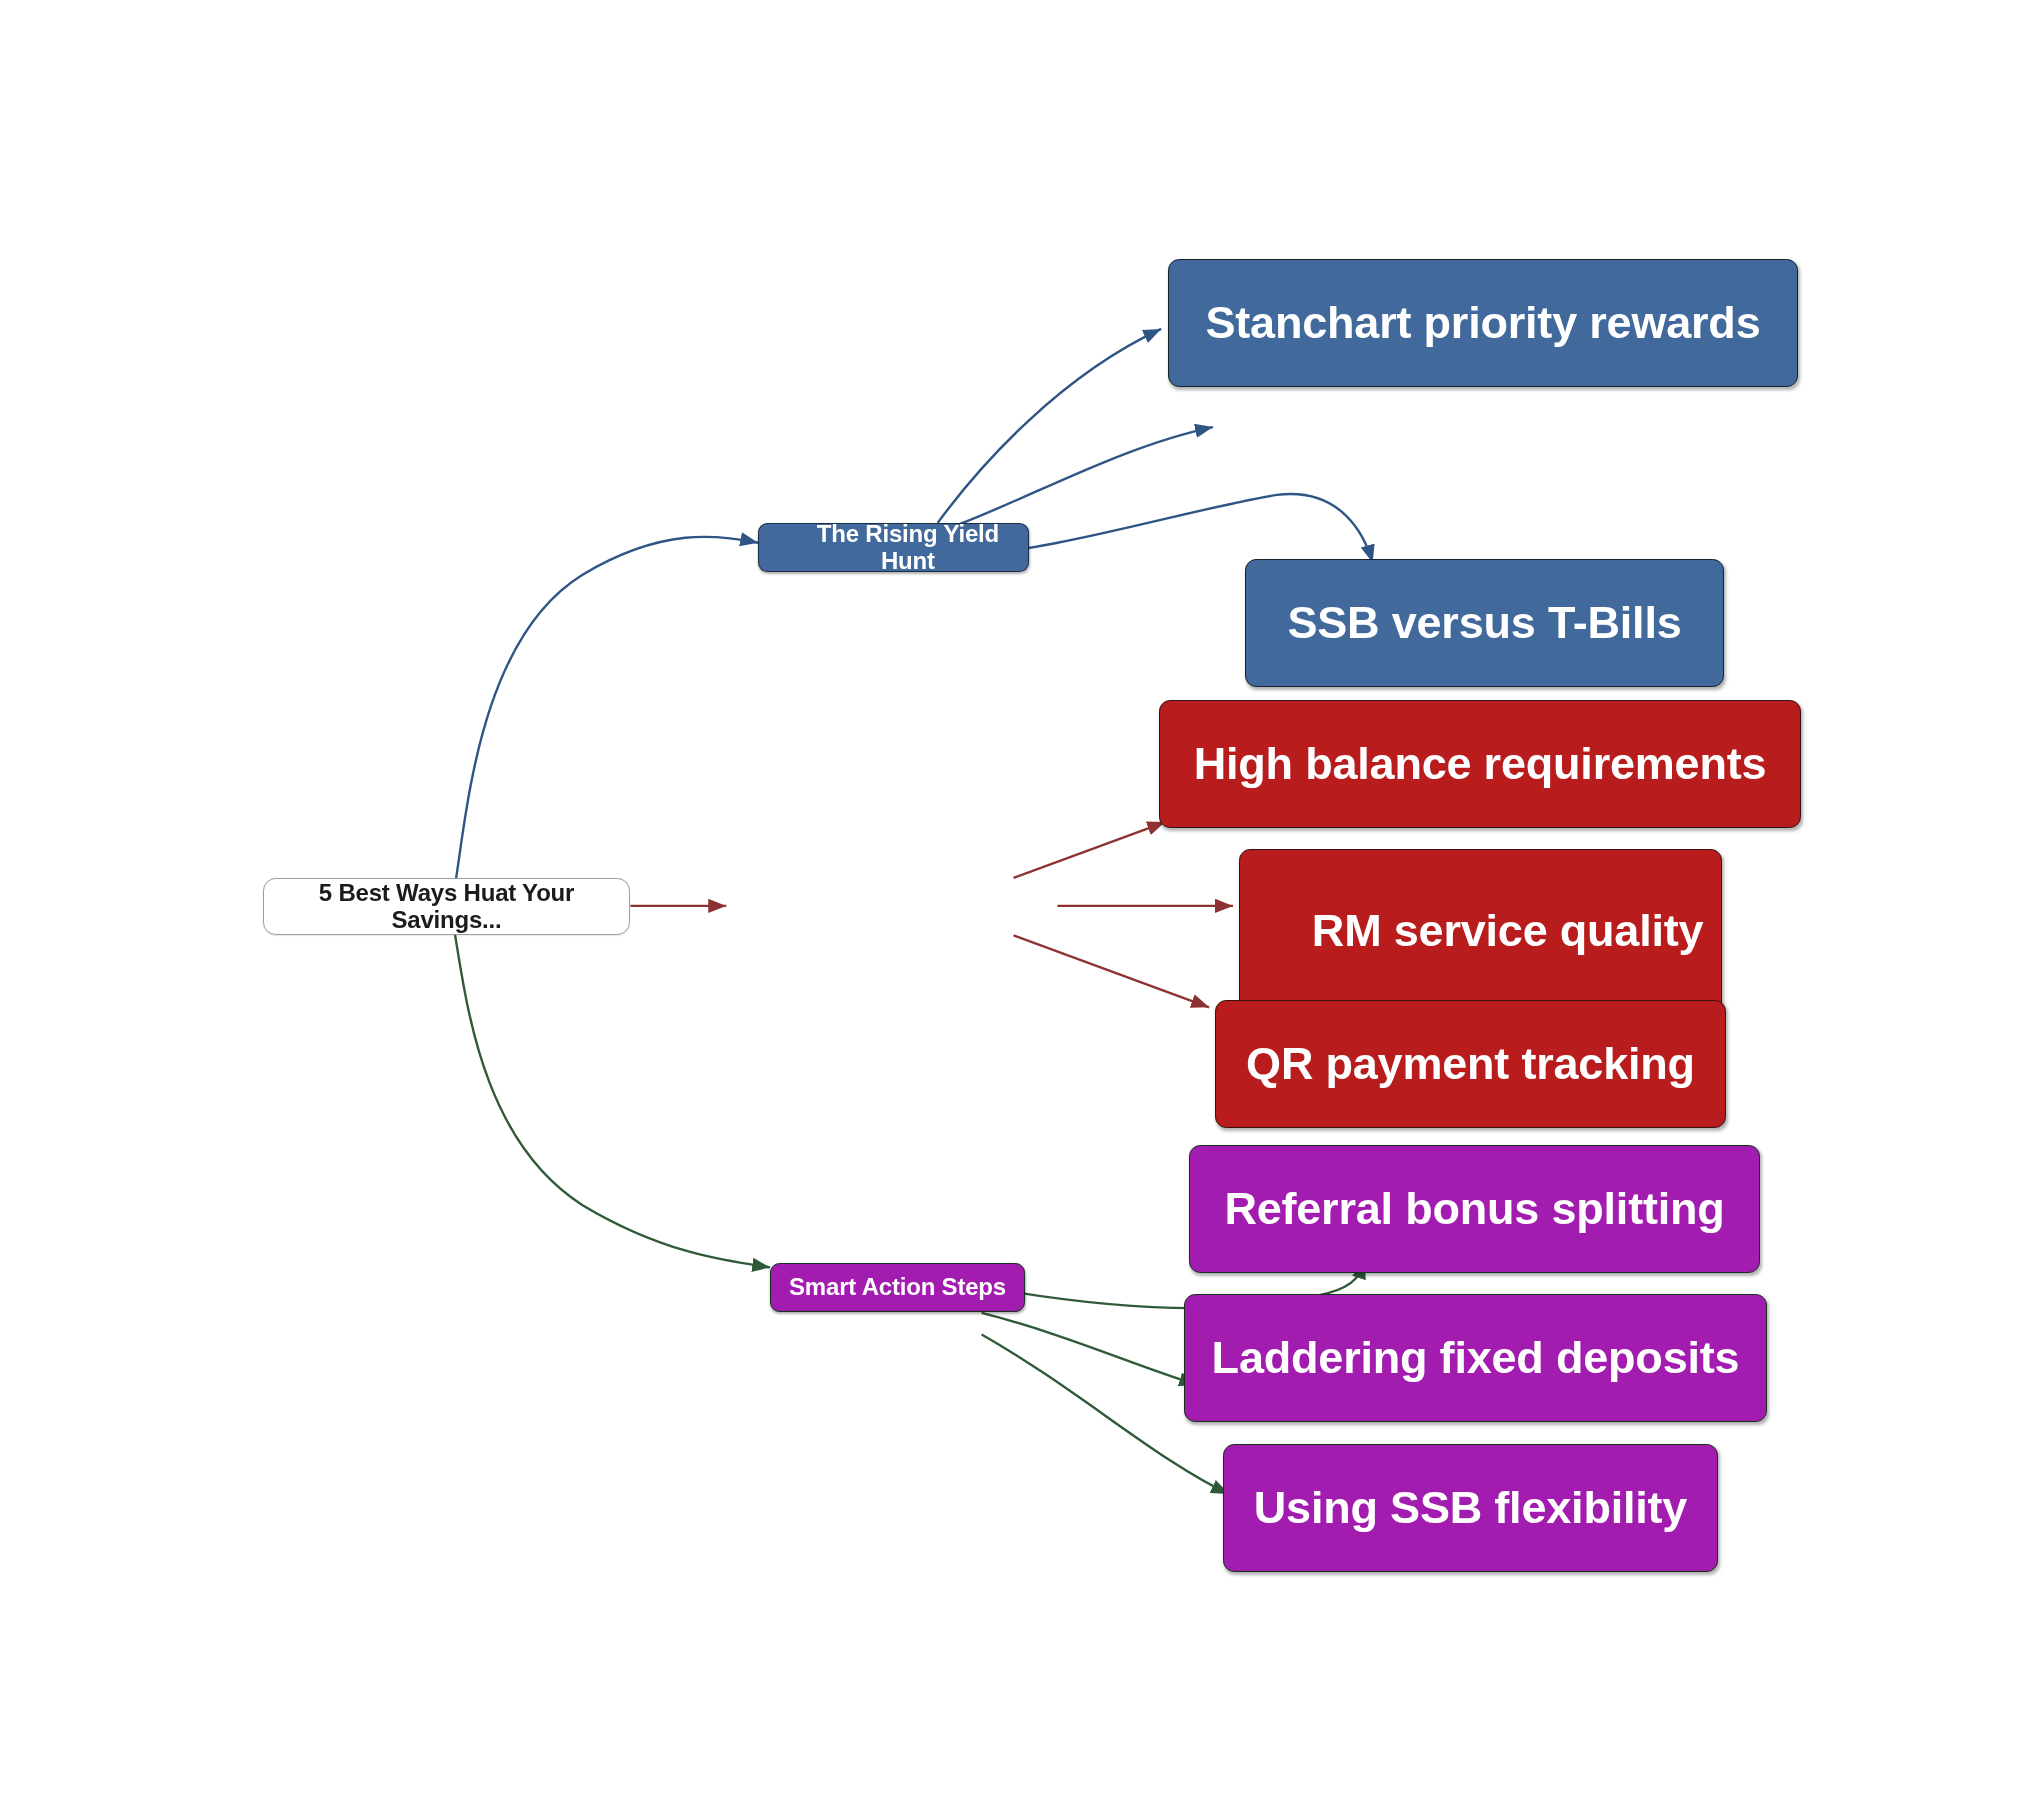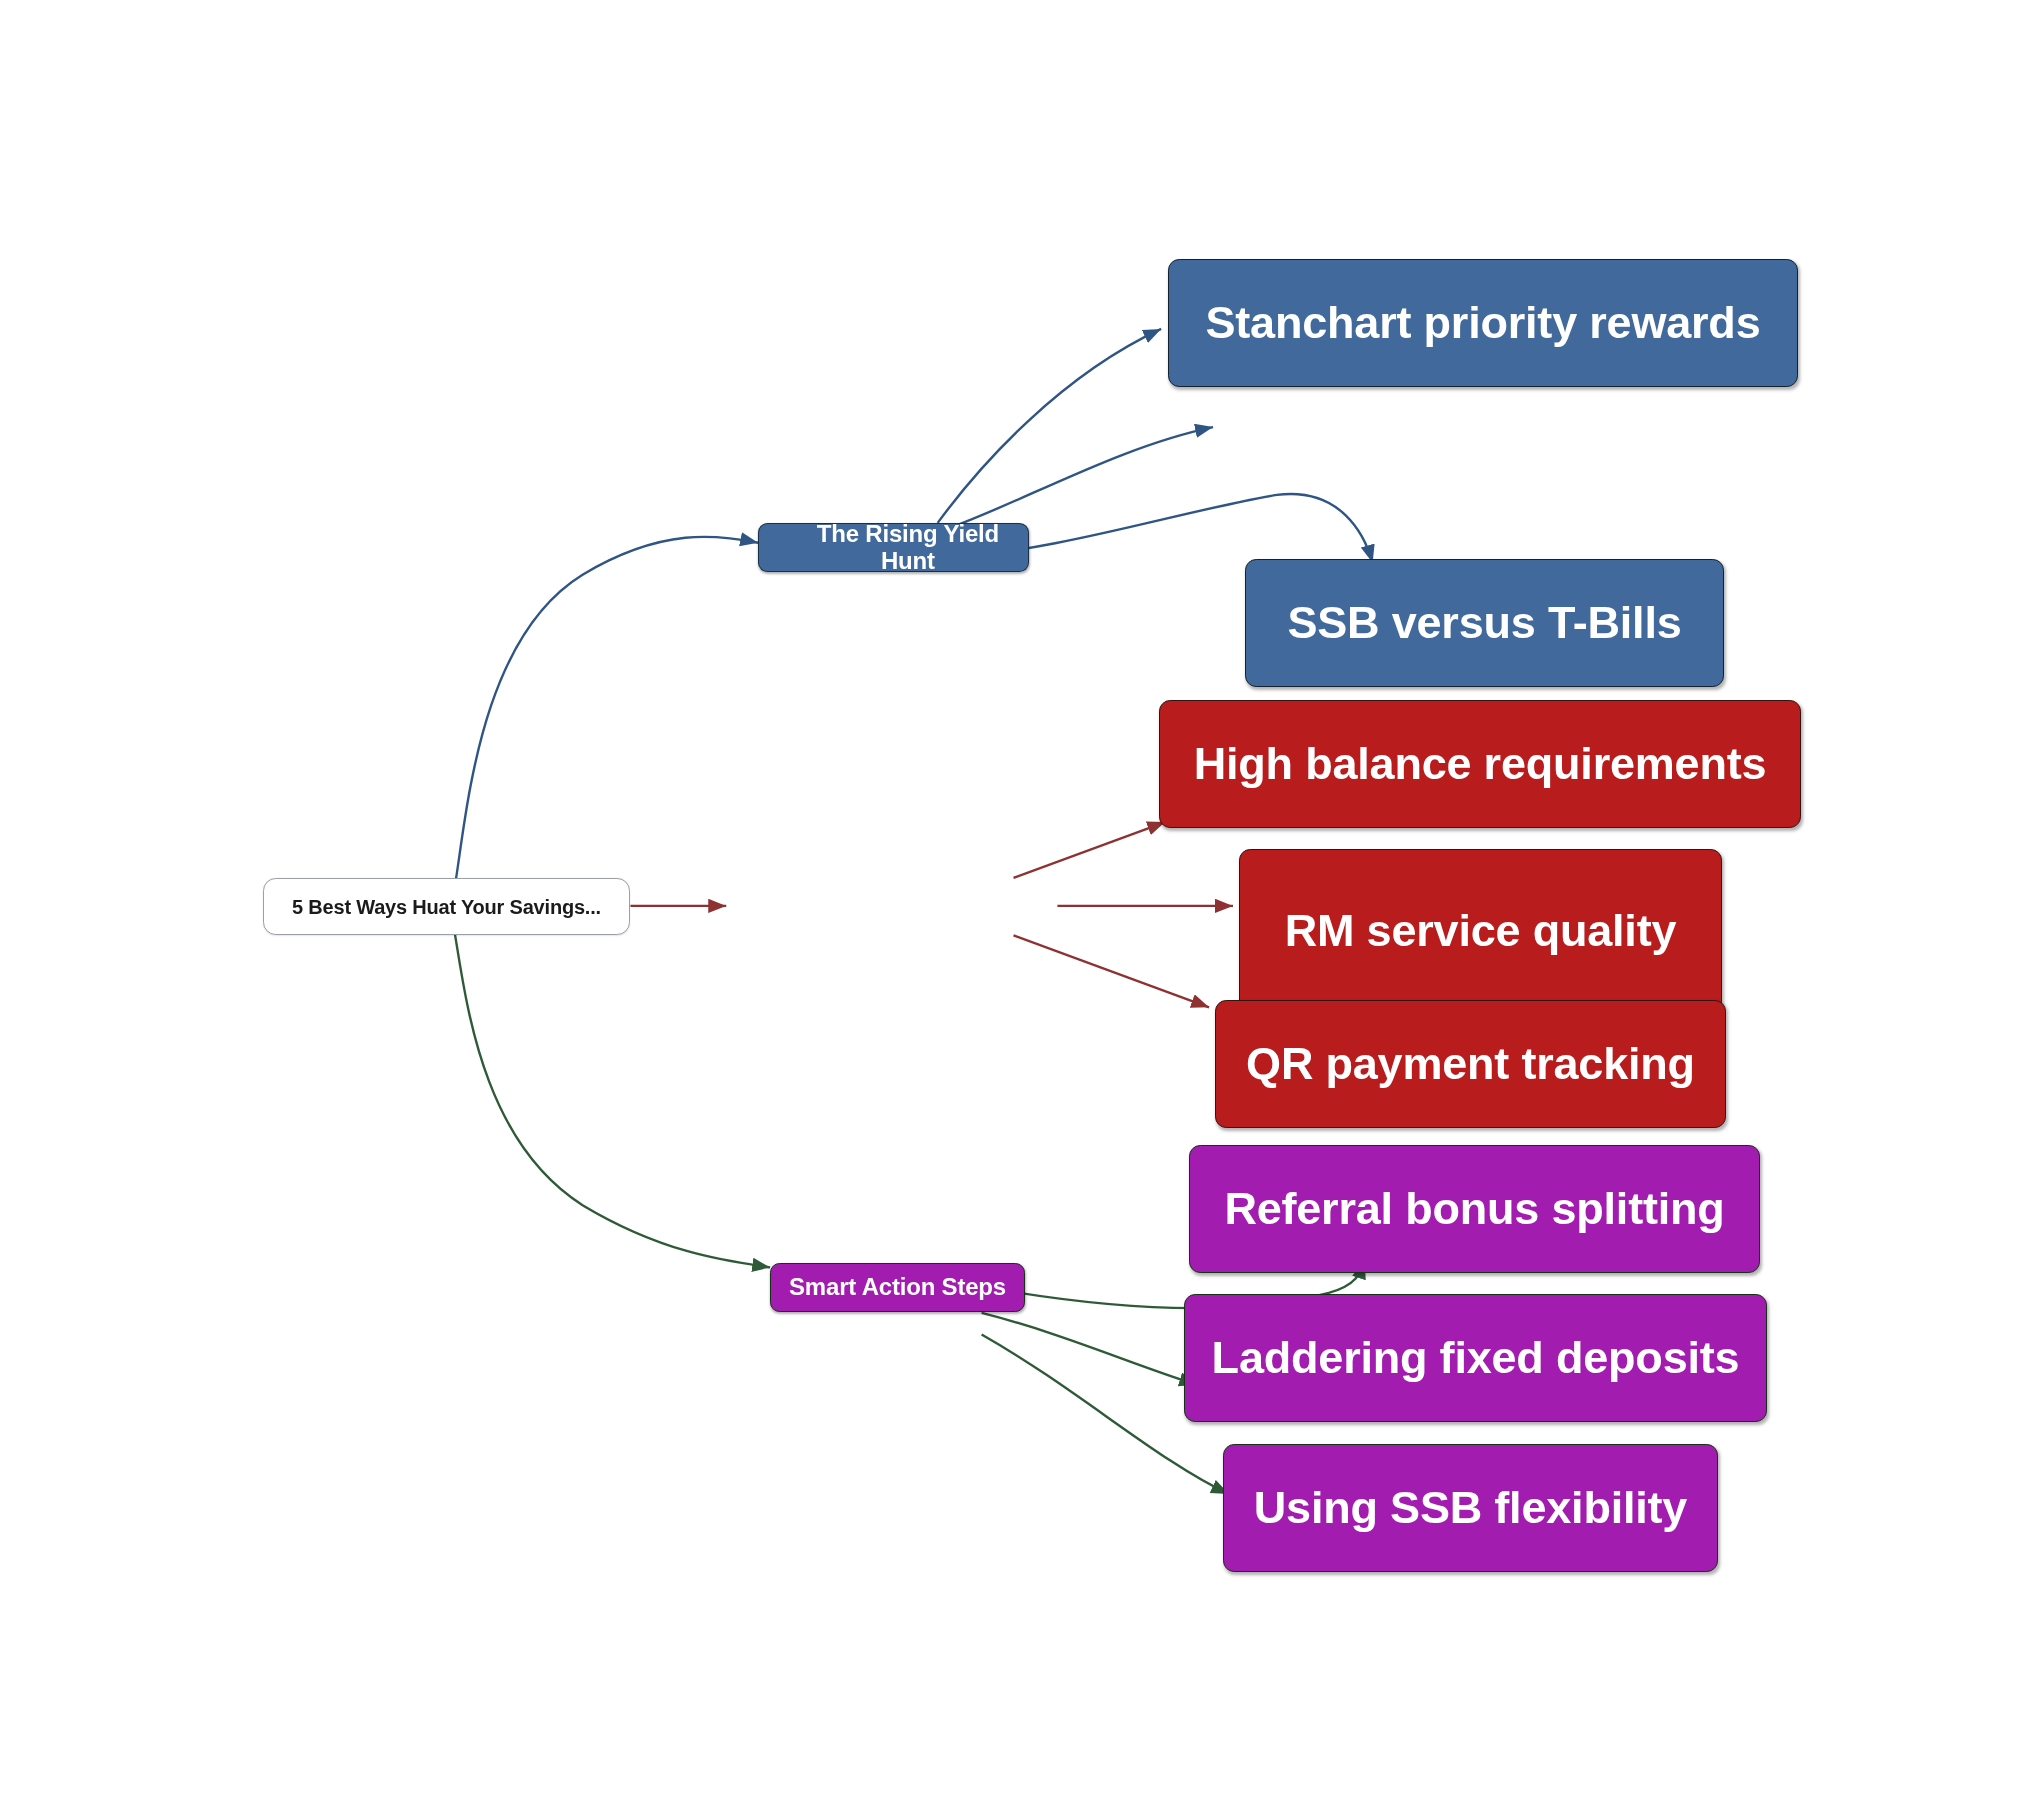--- a/index.html
+++ b/index.html
@@ -32,21 +32,21 @@
     text-align: center;
     border-radius: 11.2px;
     font-weight: bold;
     line-height: 1.1;
     letter-spacing: -0.2px;
   }
   .node-root {
     background: #ffffff;
     border: 1.6px solid #9aa0a6;
     color: #1b1b1b;
-    font-size: 20px;
+    font-size: 24px;
     border-radius: 12.8px;
     box-shadow: 0 0.8px 1.6px rgba(0,0,0,0.10);
     padding: 0 12.8px;
   }
   .node-branch {
     color: #ffffff;
     font-size: 24px;
     border-radius: 9.6px;
     border: 0.8px solid rgba(0,0,0,0.55);
     box-shadow: 0.8px 1.6px 2.4px rgba(0,0,0,0.30);
@@ -114,21 +114,21 @@
 
   <div class="node node-leaf theme-blue" style="left:1245px; top:559px; width:479px; height:128px;">
     <span>SSB versus T-Bills</span>
   </div>
 
 
   <div class="node node-leaf theme-red" style="left:1159px; top:700px; width:642px; height:128px;">
     <span>High balance requirements</span>
   </div>
 
-  <div class="node node-leaf theme-red" style="left:1239px; top:849px; width:483px; height:164px;">
+  <div class="node node-leaf theme-red" style="left:1239px; top:849px; width:483px; height:164px;justify-content:flex-end;">
     <span>RM service quality</span>
   </div>
 
   <div class="node node-leaf theme-red" style="left:1215px; top:1000px; width:511px; height:128px;">
     <span>QR payment tracking</span>
   </div>
 
   <div class="node node-branch theme-green" style="left:770px; top:1263px; width:255px; height:49px;">
     <span>Smart Action Steps</span>
   </div>

